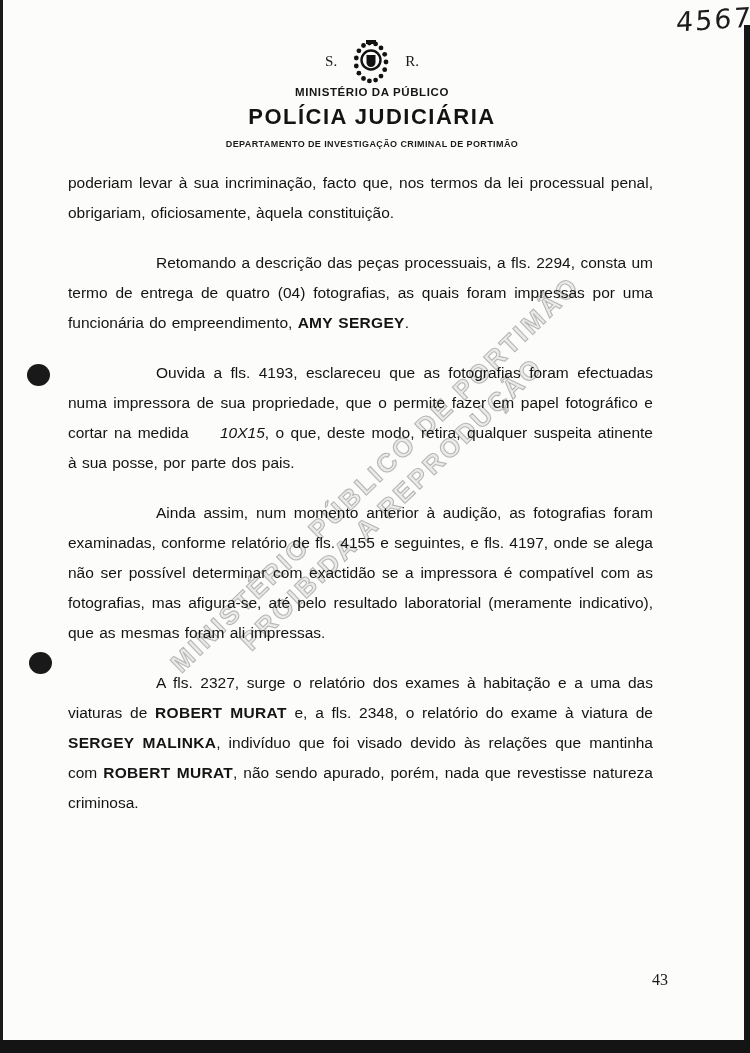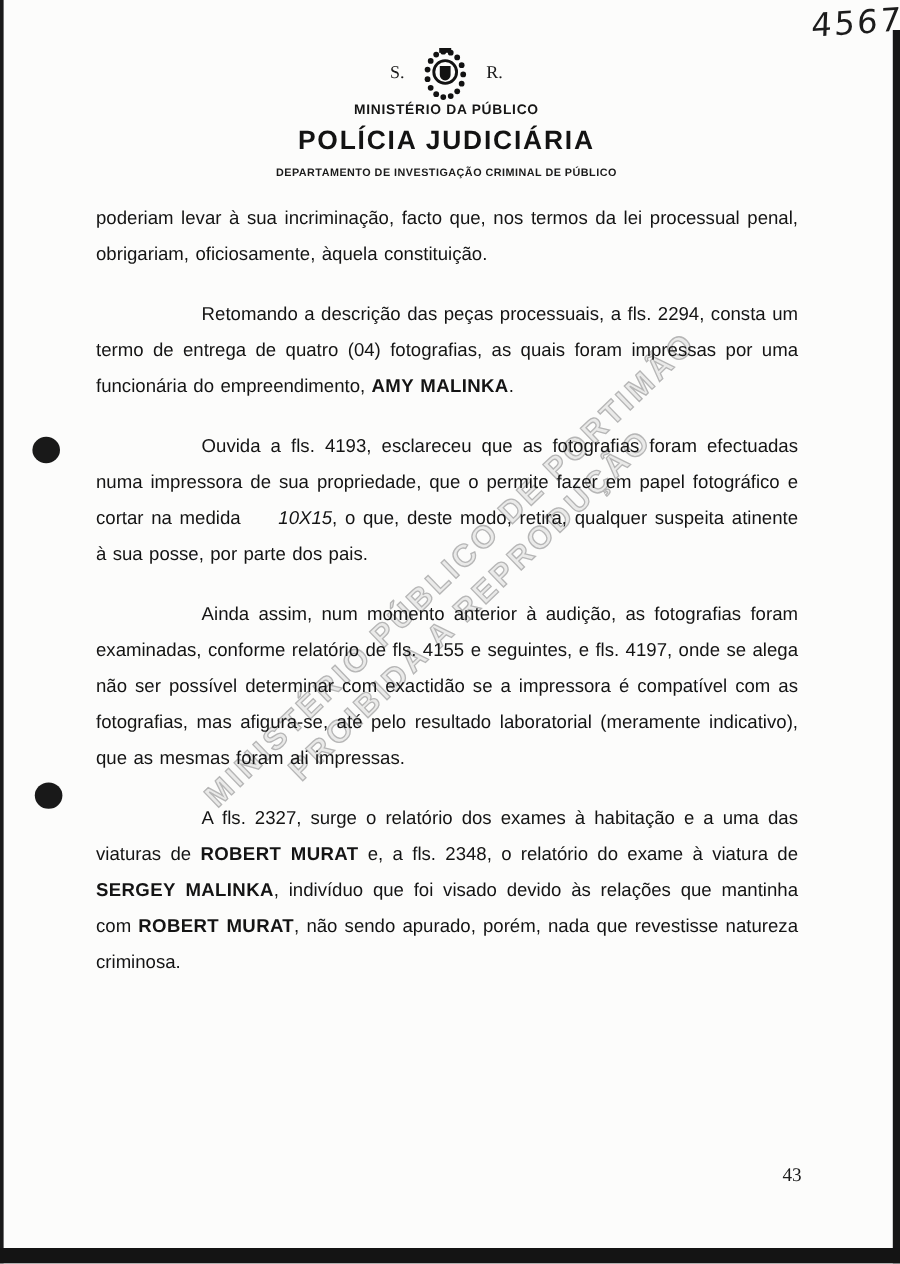--- a/index.html
+++ b/index.html
@@ -47,21 +47,21 @@
     transform-origin:0 100%;
     transform:rotate(-44deg);
     z-index:1;
     pointer-events:none;
   }
   #wm1{left:186px;top:648px;}
   #wm2{left:256px;top:626px;}
 
   
   .doc-body{
-    position:absolute;left:80px;top:168px;width:585px;
+    position:absolute;left:68px;top:168px;width:585px;
     font-size:15.5px;line-height:30px;color:#141414;
     text-align:justify;
     z-index:2;
     word-spacing:1px;
   }
   .para{margin:20px 0 0 0;}
   .para:first-child{margin-top:0;}
   .para.indent{text-indent:88px;}
   .seg-bold{font-weight:bold;letter-spacing:.3px;}
   .seg-italic{font-style:italic;margin-left:25px;}
@@ -110,29 +110,29 @@
           <circle cx="33.7" cy="16.3" r="2.4"></circle>
           <rect x="15" y="2" width="10" height="4"></rect>
         </g>
         <circle cx="20" cy="22" r="9.5" fill="none" stroke="#121212" stroke-width="2.4"></circle>
         <path d="M15.5,17 h9 v7.5 a4.5,4.5 0 0 1 -9,0 z" fill="#121212"></path>
       </svg>
       <span class="sr-letter">R.</span>
     </div>
     <div class="ministry">MINISTÉRIO DA PÚBLICO</div>
     <div class="org-title">POLÍCIA JUDICIÁRIA</div>
-    <div class="department">DEPARTAMENTO DE INVESTIGAÇÃO CRIMINAL DE PÚBLICO</div>
+    <div class="department">DEPARTAMENTO DE INVESTIGAÇÃO CRIMINAL DE PORTIMÃO</div>
   </div>
 
   <div class="wm" id="wm1">MINISTÉRIO PÚBLICO DE PORTIMÃO</div>
   <div class="wm" id="wm2">PROIBIDA A REPRODUÇÃO</div>
 
   <div class="doc-body">
       <p class="para"><span class="seg-normal">poderiam levar à sua incriminação, facto que, nos termos da lei processual penal, obrigariam, oficiosamente, àquela constituição.</span></p>
-      <p class="para indent"><span class="seg-normal">Retomando a descrição das peças processuais, a fls. 2294, consta um termo de entrega de quatro (04) fotografias, as quais foram impressas por uma funcionária do empreendimento, </span><span class="seg-bold">AMY MALINKA</span><span class="seg-normal">.</span></p>
+      <p class="para indent"><span class="seg-normal">Retomando a descrição das peças processuais, a fls. 2294, consta um termo de entrega de quatro (04) fotografias, as quais foram impressas por uma funcionária do empreendimento, </span><span class="seg-bold">AMY SERGEY</span><span class="seg-normal">.</span></p>
       <p class="para indent"><span class="seg-normal">Ouvida a fls. 4193, esclareceu que as fotografias foram efectuadas numa impressora de sua propriedade, que o permite fazer em papel fotográfico e cortar na medida </span><span class="seg-italic">10X15</span><span class="seg-normal">, o que, deste modo, retira, qualquer suspeita atinente à sua posse, por parte dos pais.</span></p>
       <p class="para indent"><span class="seg-normal">Ainda assim, num momento anterior à audição, as fotografias foram examinadas, conforme relatório de fls. 4155 e seguintes, e fls. 4197, onde se alega não ser possível determinar com exactidão se a impressora é compatível com as fotografias, mas afigura-se, até pelo resultado laboratorial (meramente indicativo), que as mesmas foram ali impressas.</span></p>
       <p class="para indent"><span class="seg-normal">A fls. 2327, surge o relatório dos exames à habitação e a uma das viaturas de </span><span class="seg-bold">ROBERT MURAT</span><span class="seg-normal"> e, a fls. 2348, o relatório do exame à viatura de </span><span class="seg-bold">SERGEY MALINKA</span><span class="seg-normal">, indivíduo que foi visado devido às relações que mantinha com </span><span class="seg-bold">ROBERT MURAT</span><span class="seg-normal">, não sendo apurado, porém, nada que revestisse natureza criminosa.</span></p>
     </div>
 
   <div class="punch" id="punch-top"></div>
   <div class="punch" id="punch-bottom"></div>
 
   <div class="page-number">43</div>
 

